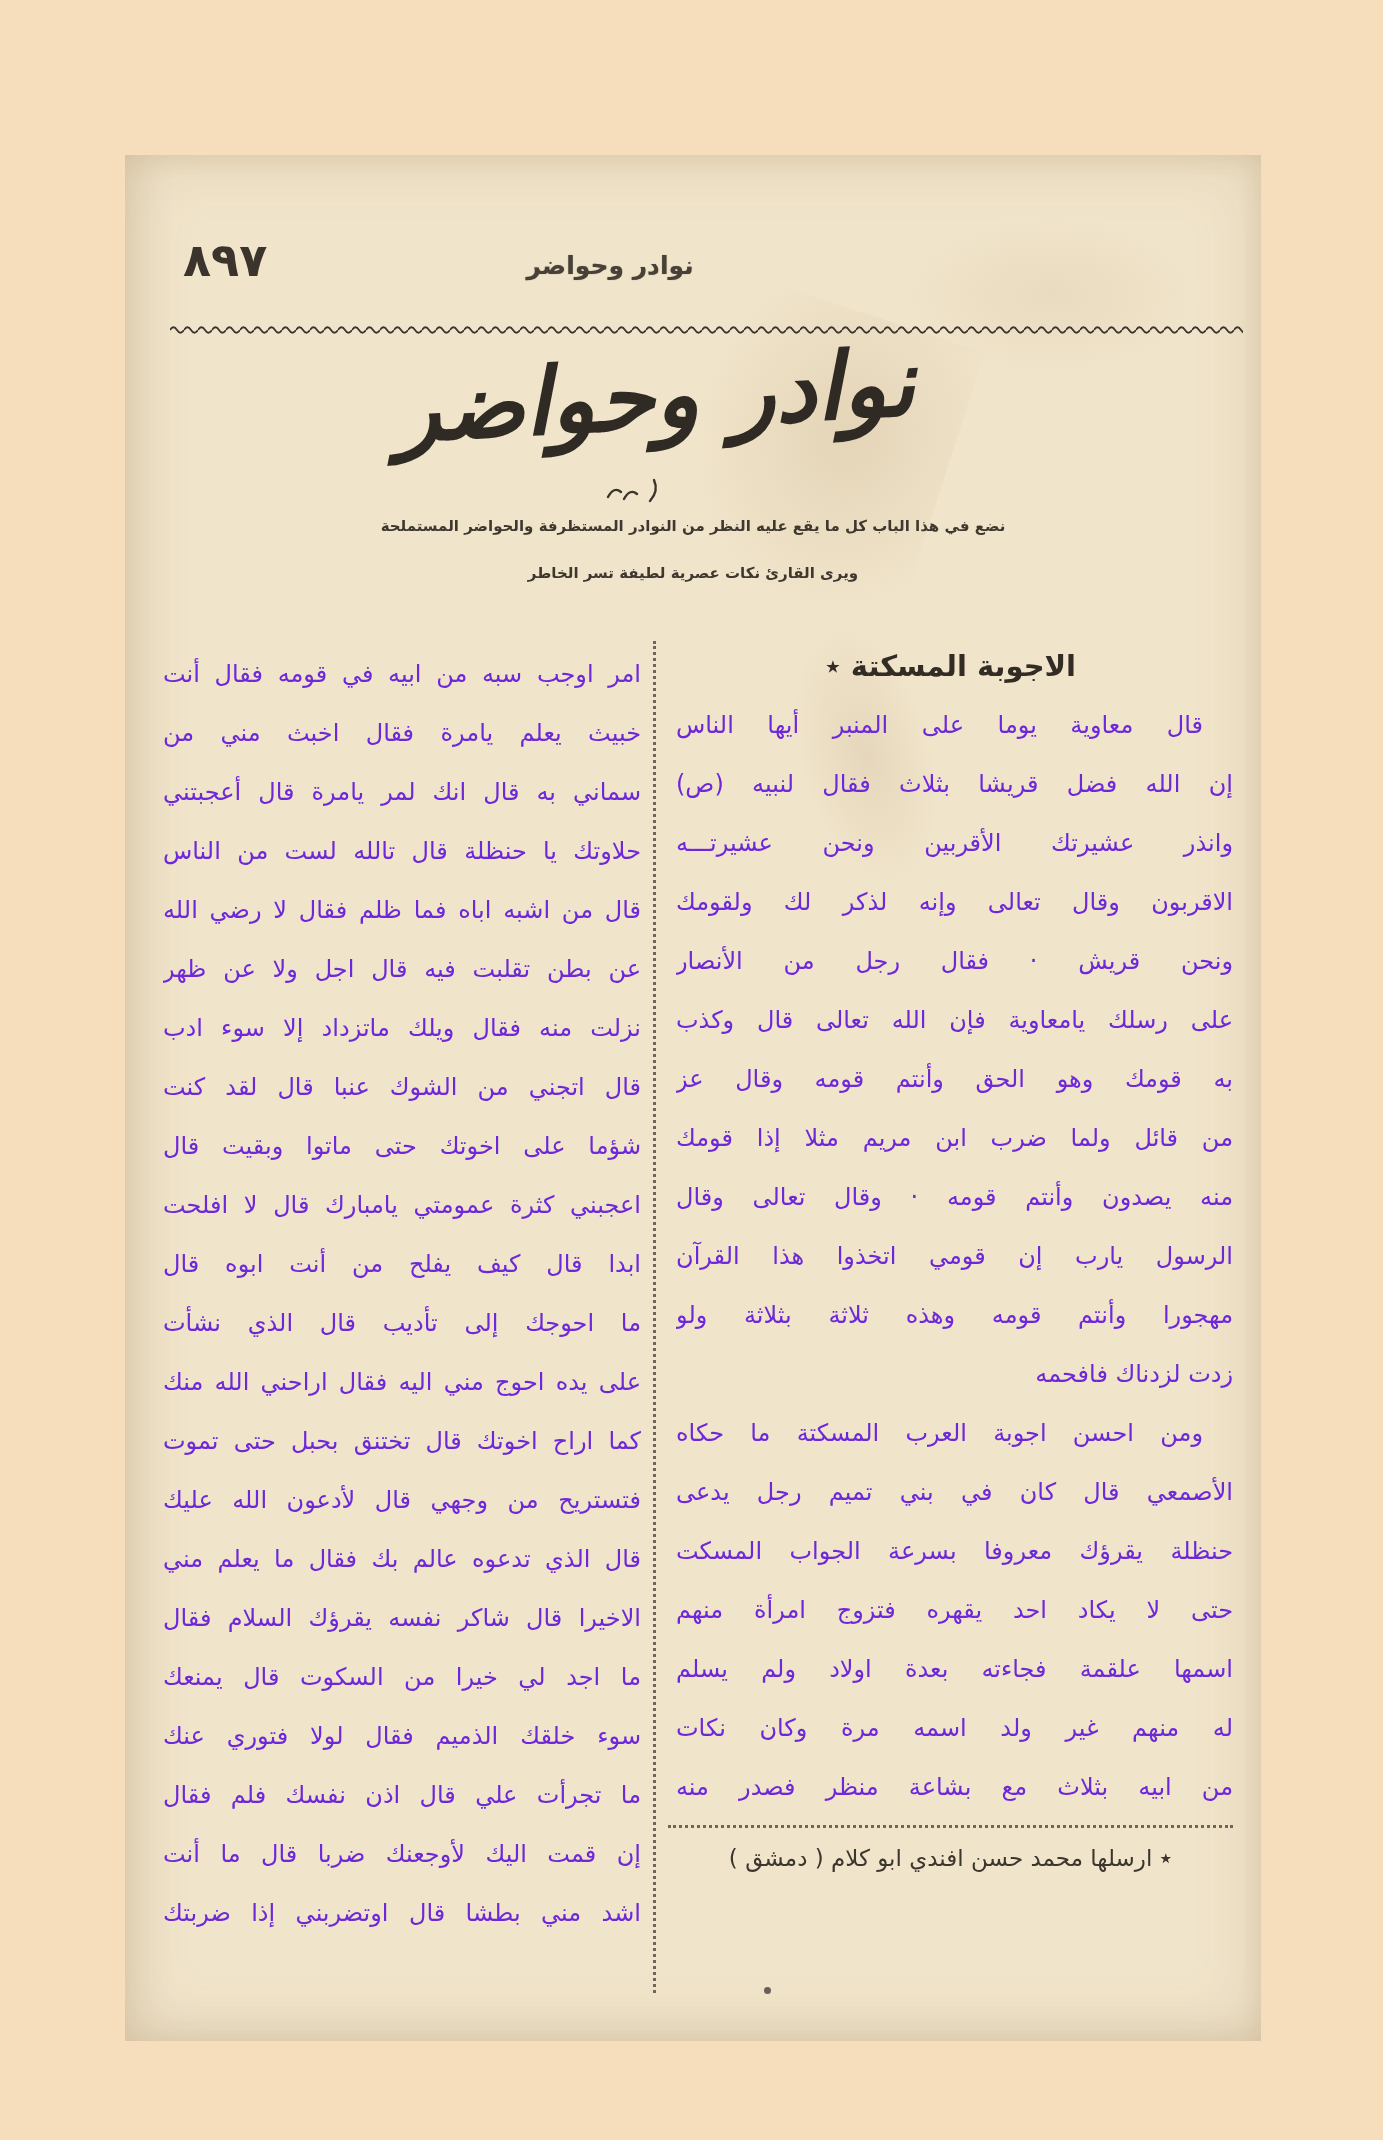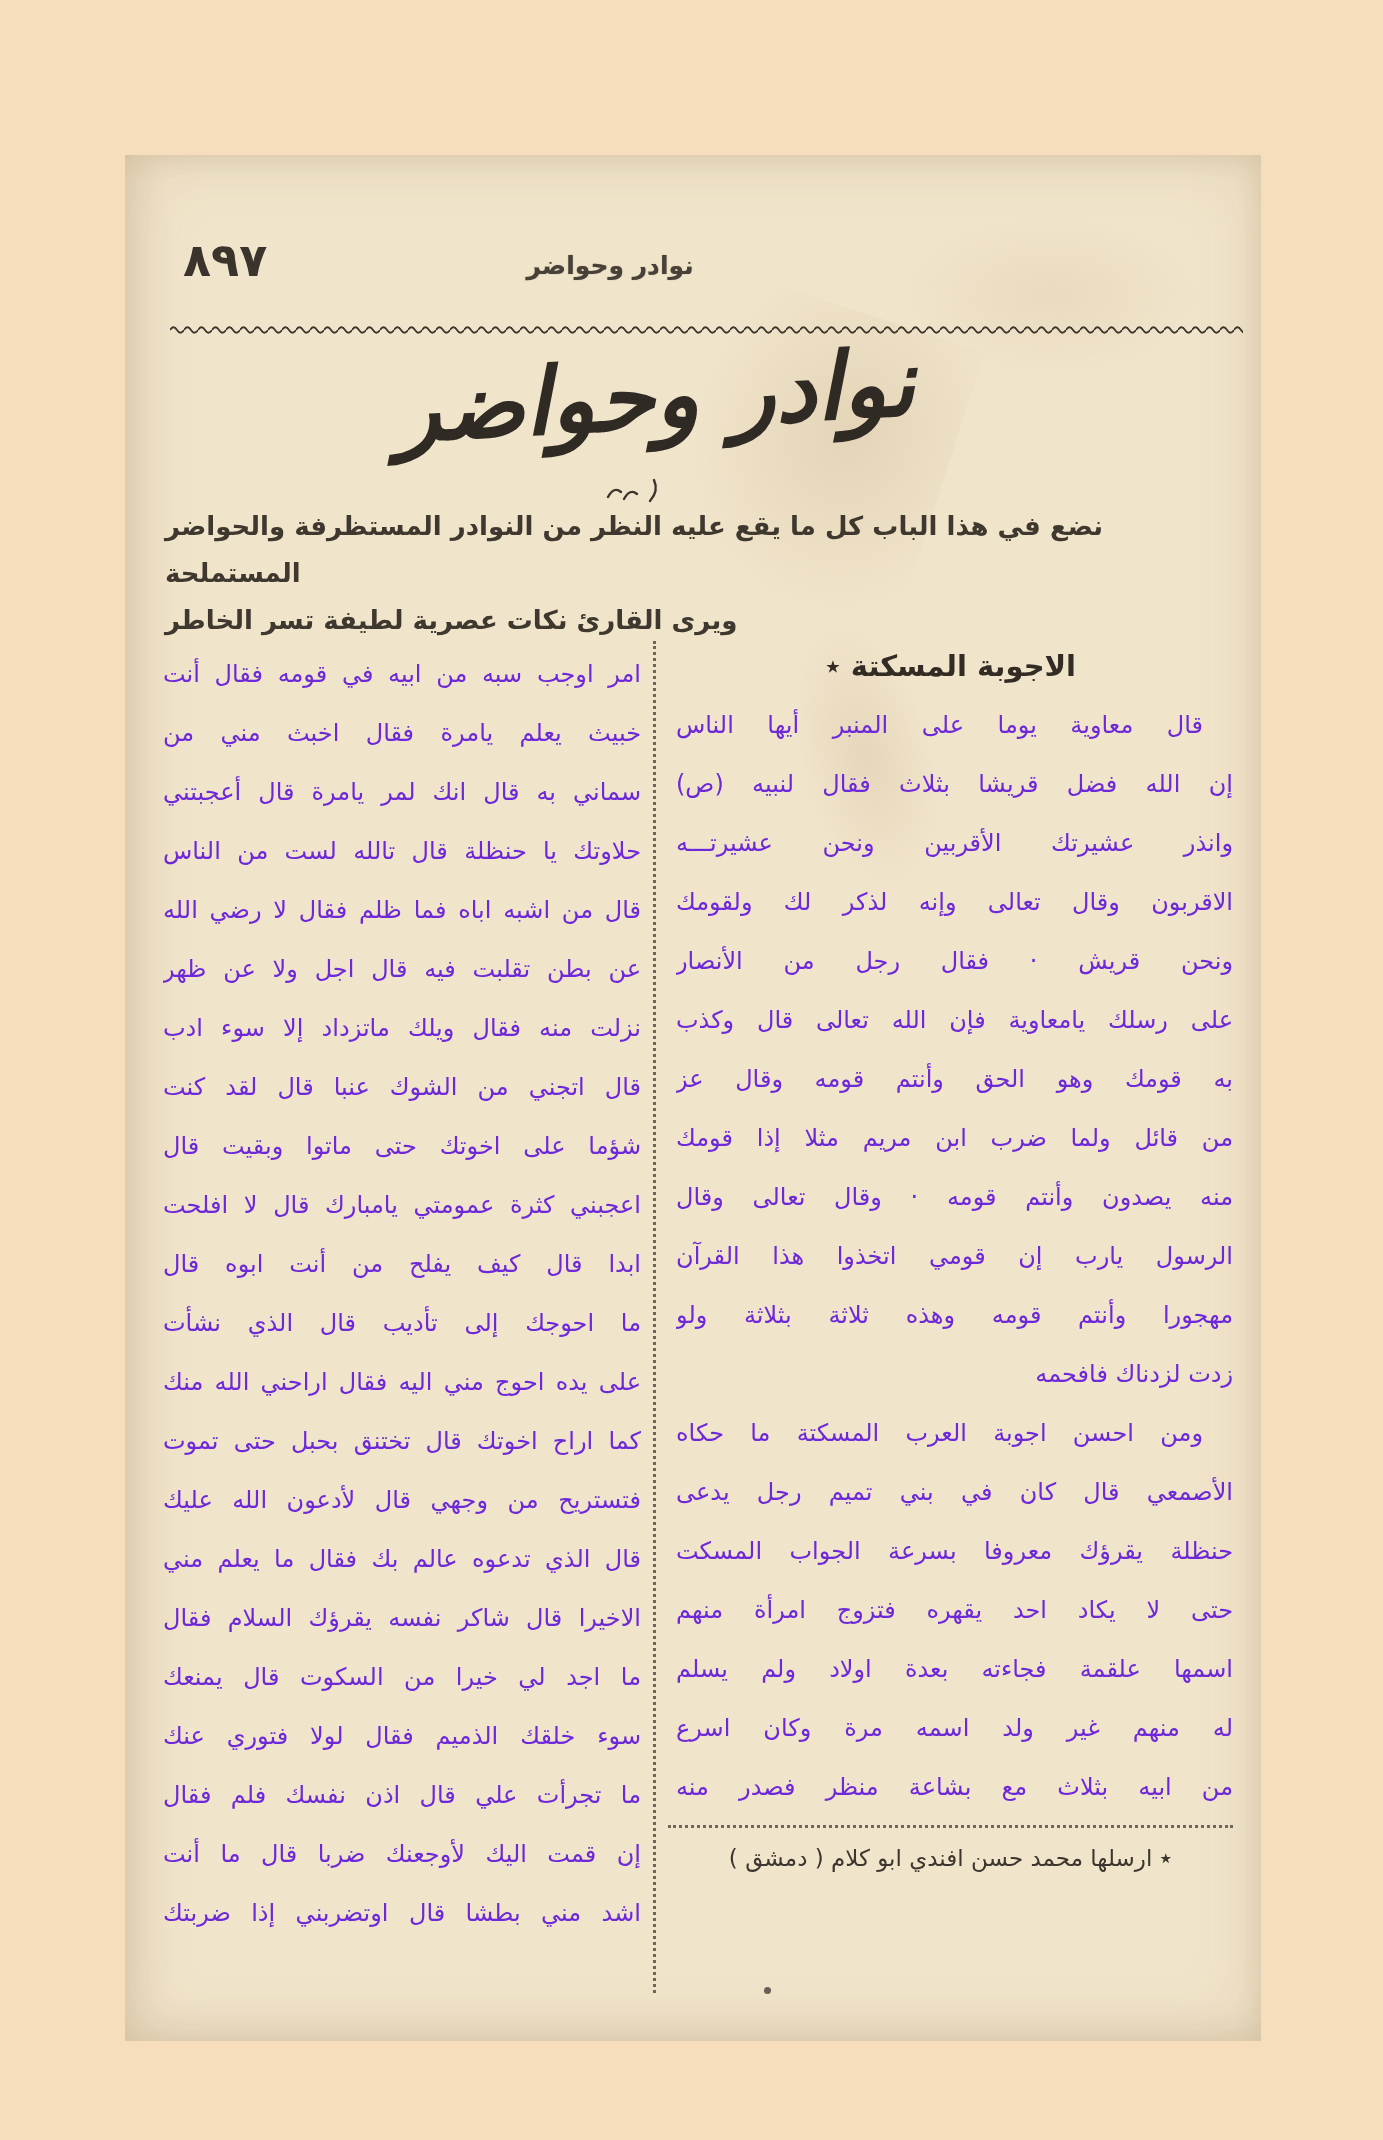--- a/index.html
+++ b/index.html
@@ -49,22 +49,22 @@
     transform:translateX(-38px) rotate(-3deg);
     font-size:92px;font-weight:bold;color:#2f2a24;
     font-style:italic;
     letter-spacing:-2px;
     line-height:140px;
   }
   .flourish{position:absolute;top:322px;left:0;right:0;text-align:center;transform:translateX(-60px);}
 
   .intro{
     position:absolute;top:348px;left:40px;right:40px;
-    text-align:left;color:#3e382f;
-    font-size:26px;font-weight:bold;line-height:47px;
+    text-align:center;color:#3e382f;
+    font-size:15px;font-weight:bold;line-height:47px;
   }
 
   .columns{
     position:absolute;top:482px;left:22px;right:28px;
     display:flex;flex-direction:row;direction:rtl;
     align-items:flex-start;
   }
   .col-right{width:565px;}
   .col-divider{
     width:0;height:1352px;
@@ -158,21 +158,21 @@
           <div class="ln">من قائل ولما ضرب ابن مريم مثلا إذا قومك</div>
           <div class="ln">منه يصدون وأنتم قومه · وقال تعالى وقال</div>
           <div class="ln">الرسول يارب إن قومي اتخذوا هذا القرآن</div>
           <div class="ln">مهجورا وأنتم قومه وهذه ثلاثة بثلاثة ولو</div>
           <div class="ln end">زدت لزدناك فافحمه</div>
           <div class="ln ind">ومن احسن اجوبة العرب المسكتة ما حكاه</div>
           <div class="ln">الأصمعي قال كان في بني تميم رجل يدعى</div>
           <div class="ln">حنظلة يقرؤك معروفا بسرعة الجواب المسكت</div>
           <div class="ln">حتى لا يكاد احد يقهره فتزوج امرأة منهم</div>
           <div class="ln">اسمها علقمة فجاءته بعدة اولاد ولم يسلم</div>
-          <div class="ln">له منهم غير ولد اسمه مرة وكان اسرع</div>
+          <div class="ln">له منهم غير ولد اسمه مرة وكان نكات</div>
           <div class="ln">من ابيه بثلاث مع بشاعة منظر فصدر منه</div>
         </div>
       <div class="footnote">٭ ارسلها محمد حسن افندي ابو كلام ( دمشق )</div>
     </div>
 
     <div class="col-divider"></div>
 
     <div class="col-left">
       <div>
           <div class="ln">امر اوجب سبه من ابيه في قومه فقال أنت</div>

